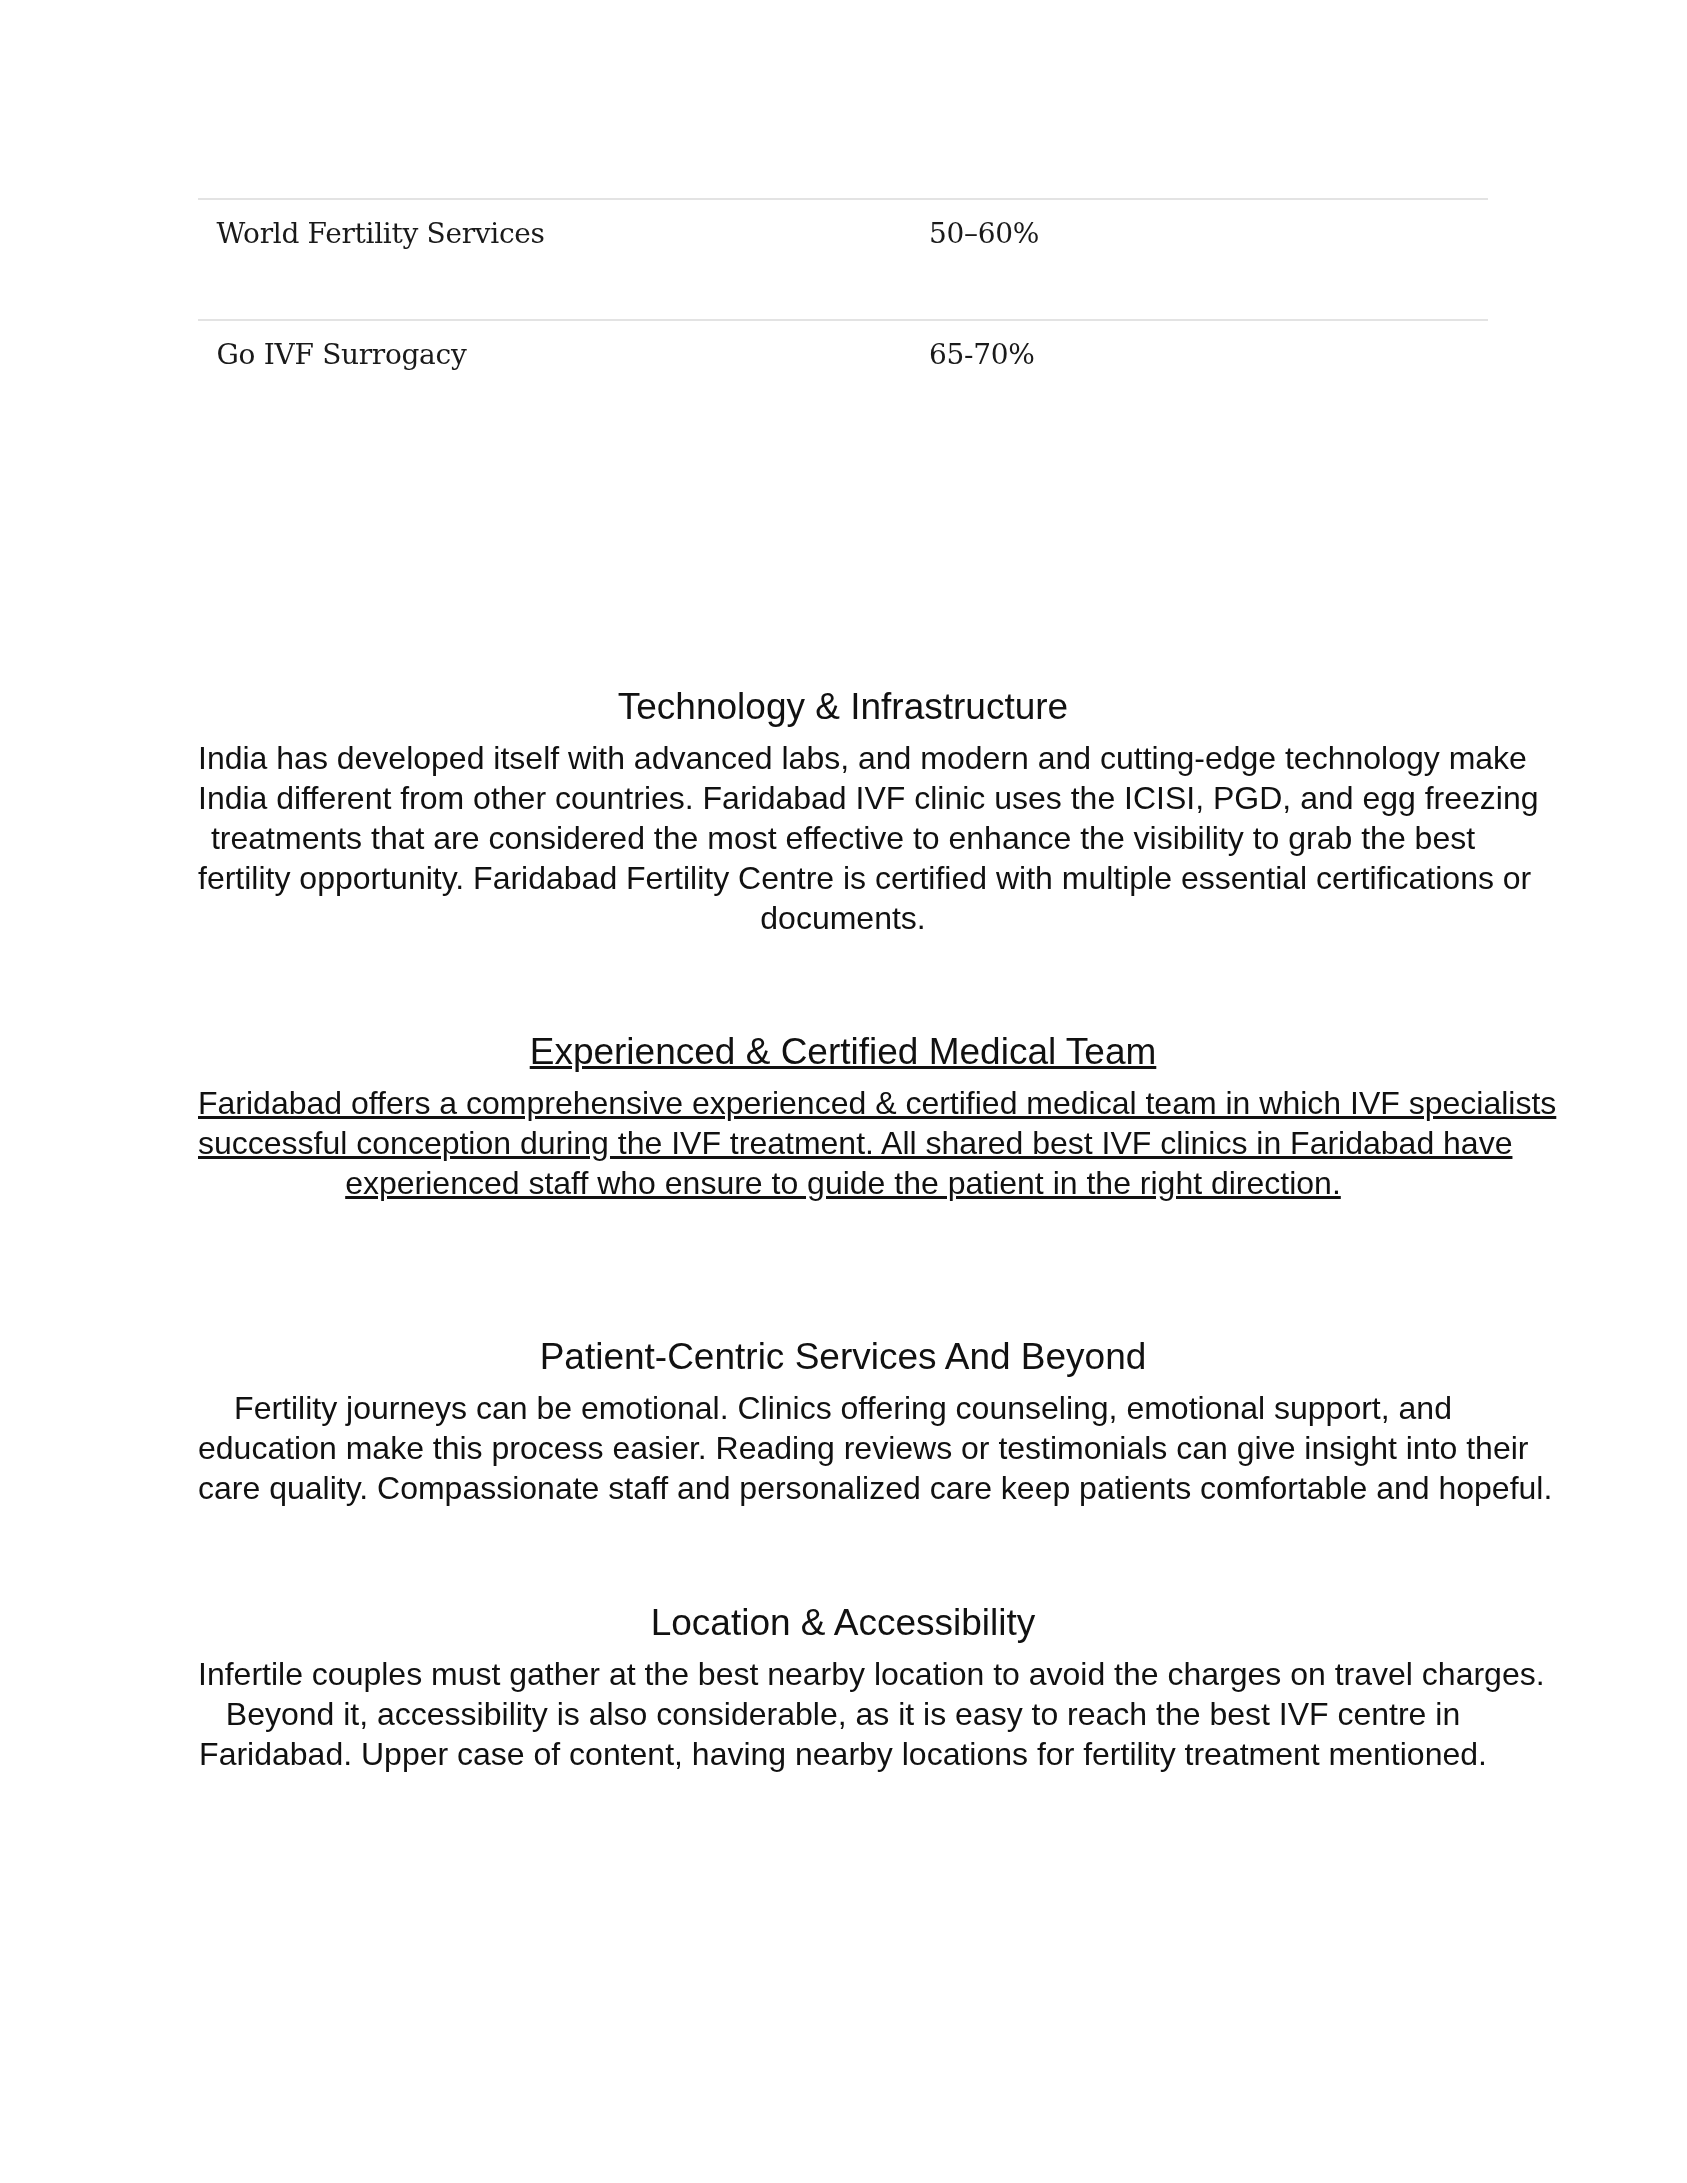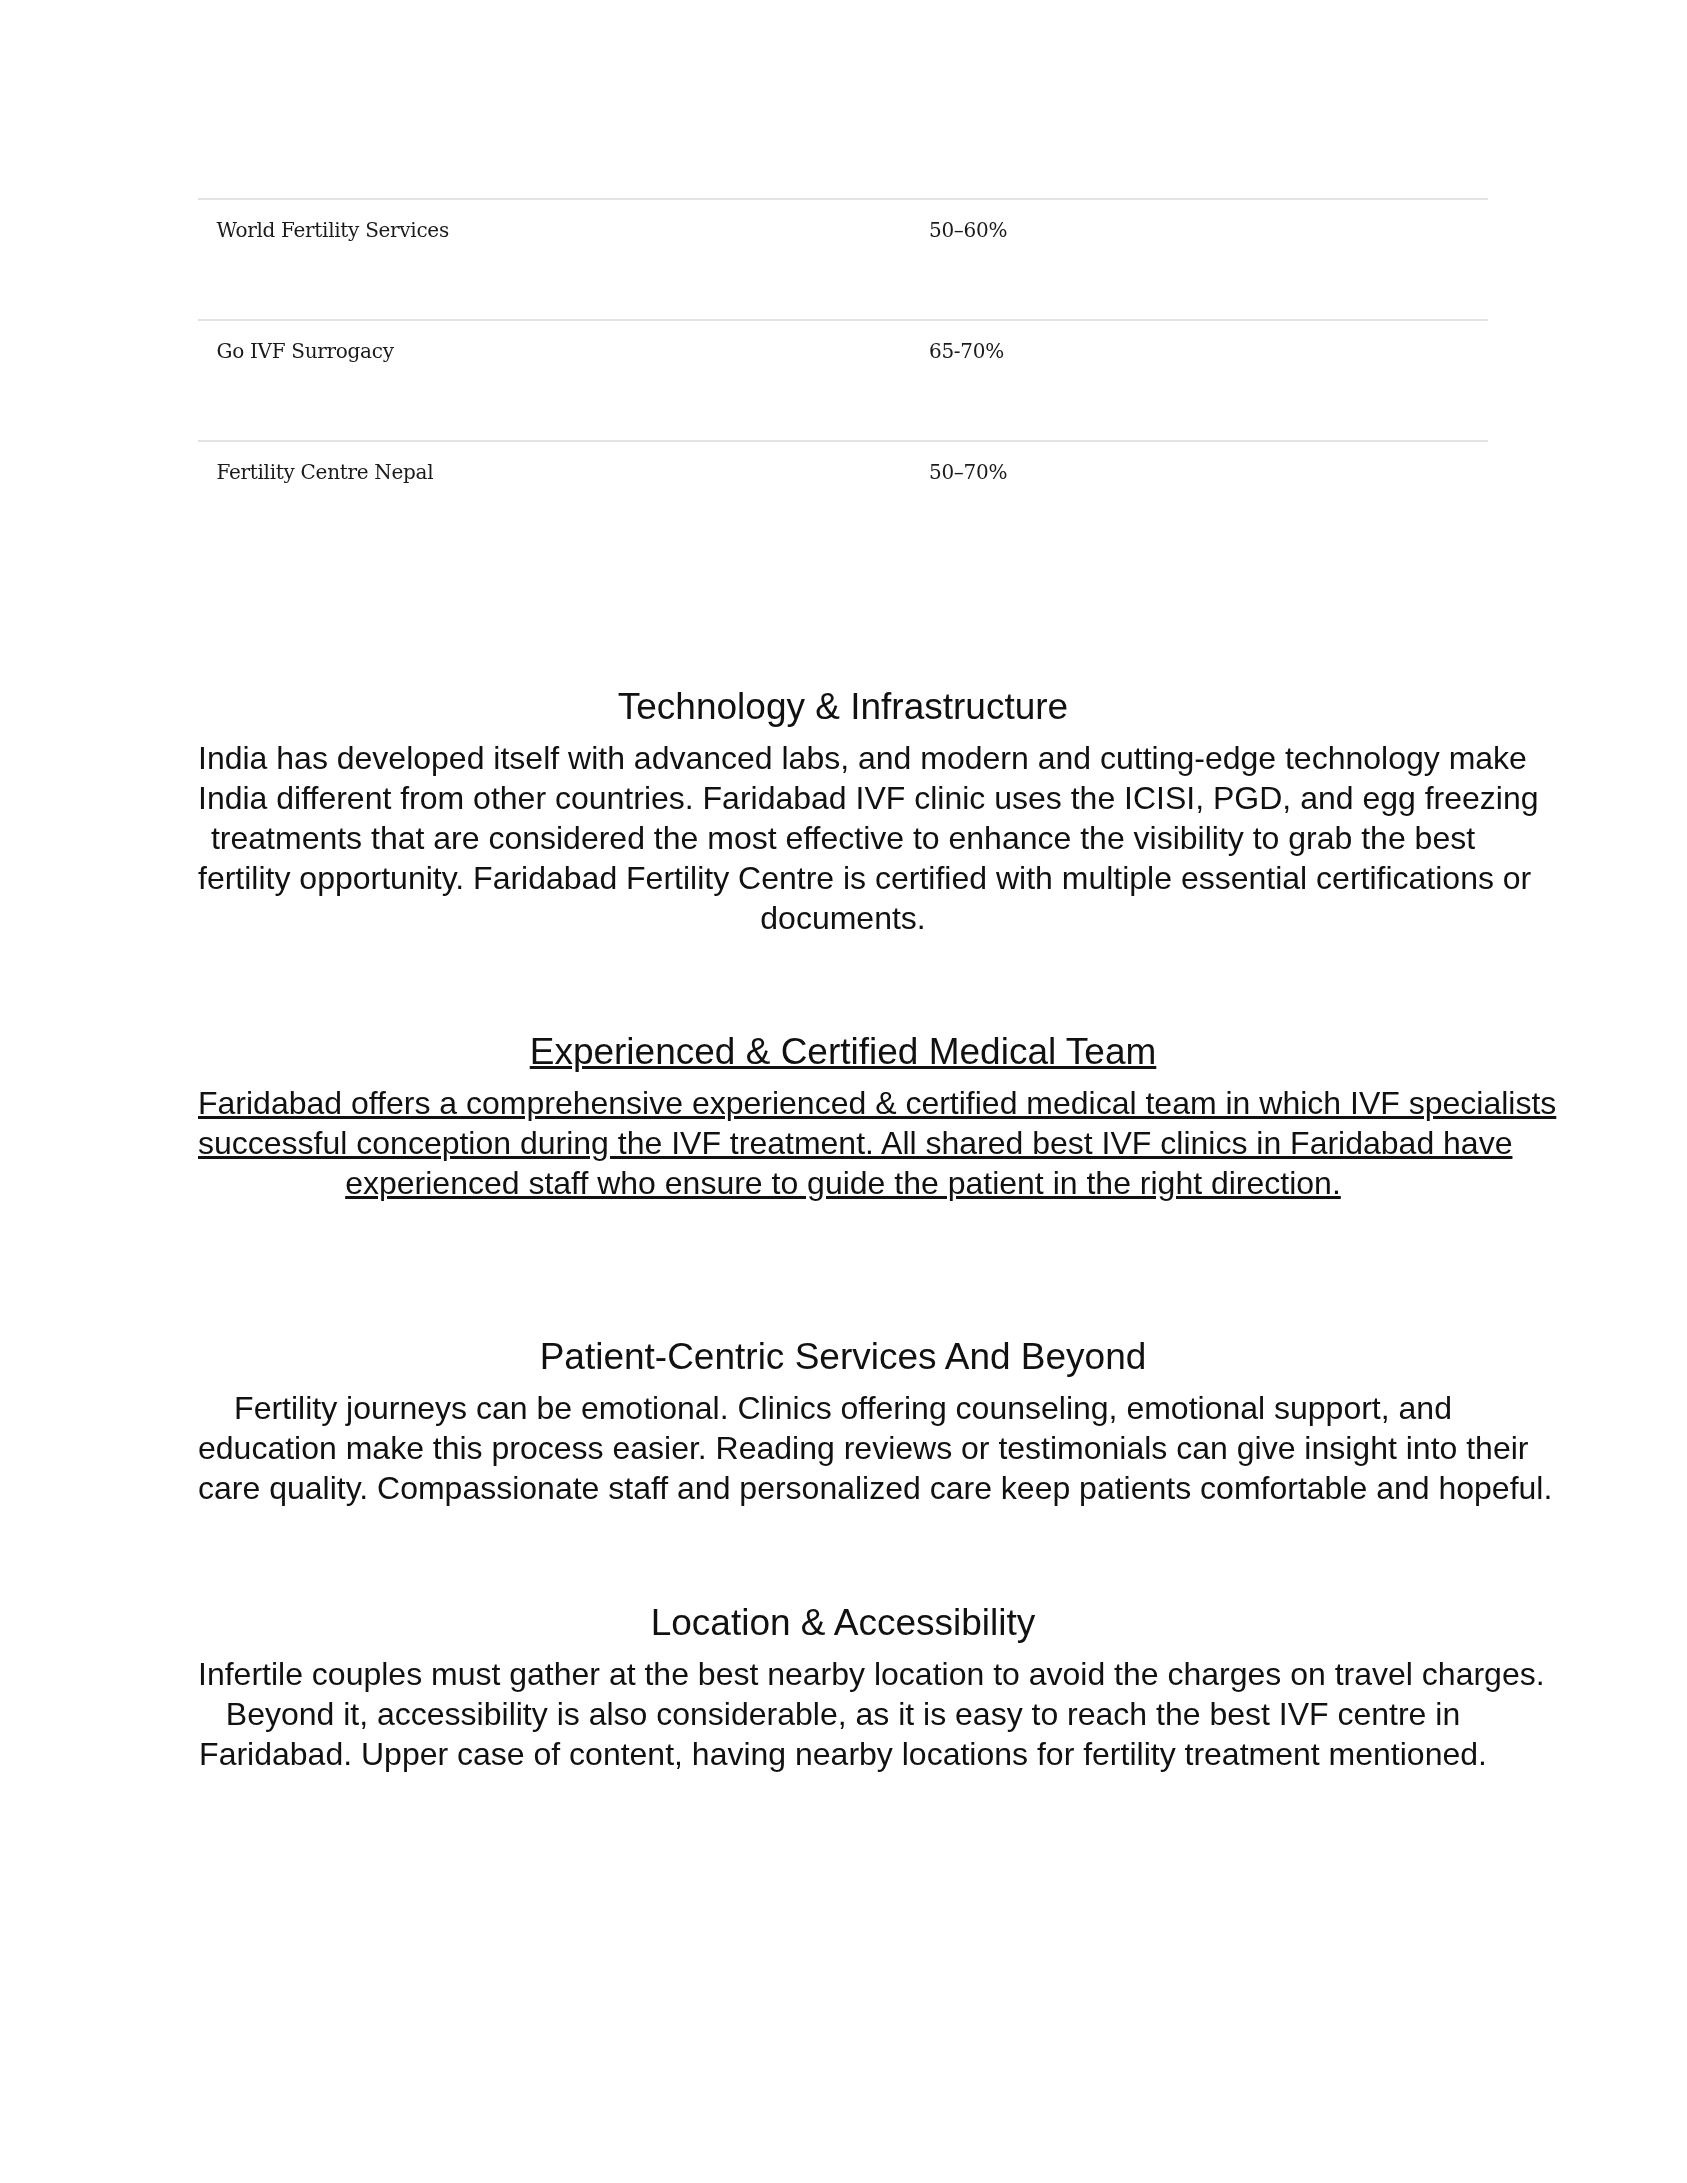--- a/index.html
+++ b/index.html
@@ -30,21 +30,21 @@
     }
     .clinic-row {
       height: 121px;
       border-top: 2.6px solid #e3e3e3;
       box-sizing: border-box;
       display: flex;
       align-items: flex-start;
     }
     .clinic-cell {
       font-family: "DejaVu Serif", "Liberation Serif", serif;
-      font-size: 20px;
+      font-size: 28px;
       line-height: 1;
       color: #1a1a1a;
       padding-top: 20px;
       letter-spacing: -0.3px;
     }
     .clinic-name {
       width: 731px;
       padding-left: 18.5px;
       box-sizing: border-box;
     }
@@ -82,24 +82,20 @@
 
   <div class="clinic-table">
     <div class="clinic-row">
       <div class="clinic-cell clinic-name">World Fertility Services</div>
       <div class="clinic-cell clinic-rate">50–60%</div>
     </div>
     <div class="clinic-row">
       <div class="clinic-cell clinic-name">Go IVF Surrogacy</div>
       <div class="clinic-cell clinic-rate">65-70%</div>
     </div>
-    <div class="clinic-row">
-      <div class="clinic-cell clinic-name">Fertility Centre Nepal</div>
-      <div class="clinic-cell clinic-rate">50–70%</div>
-    </div>
   </div>
 
   <div class="section" style="top:684px;">
     <h2>Technology &amp; Infrastructure</h2>
     <p>
       <span class="line">India has developed itself with advanced labs, and modern and cutting-edge technology make</span>
       <span class="line">India different from other countries. Faridabad IVF clinic uses the ICISI, PGD, and egg freezing</span>
       <span class="line">treatments that are considered the most effective to enhance the visibility to grab the best</span>
       <span class="line">fertility opportunity. Faridabad Fertility Centre is certified with multiple essential certifications or</span>
       <span class="line">documents.</span>

